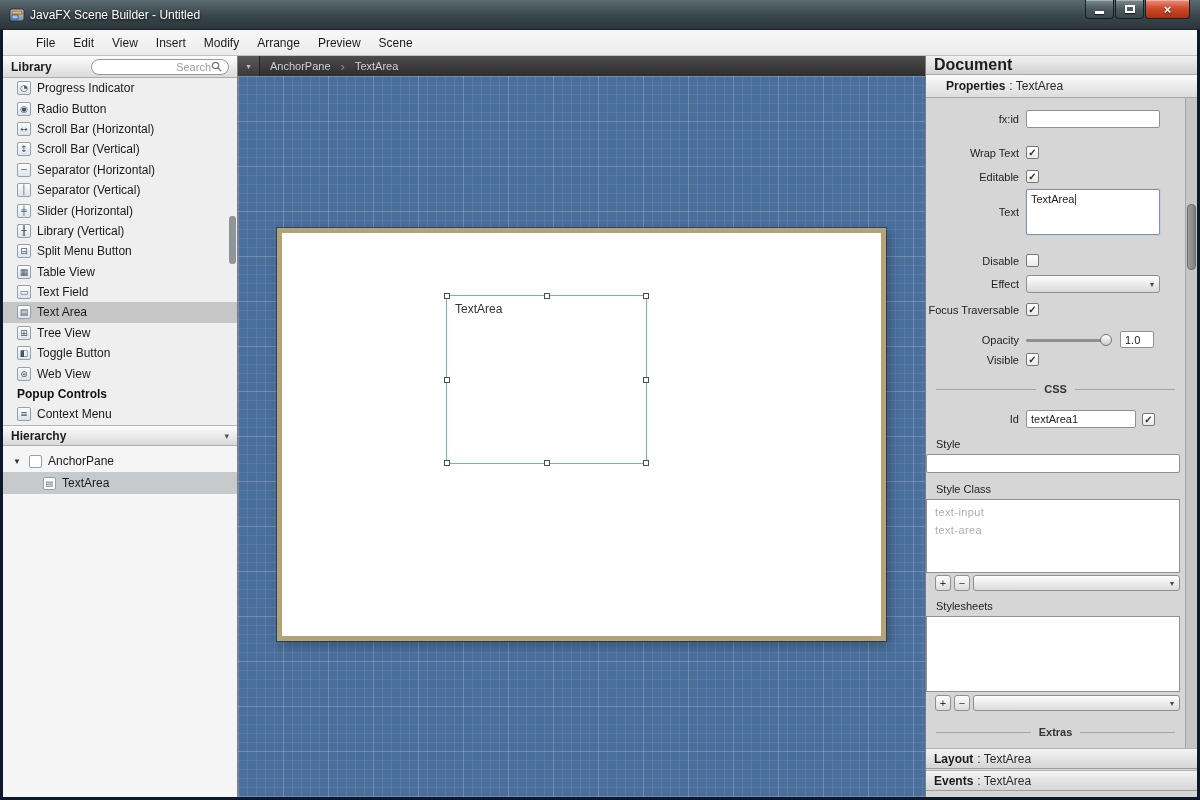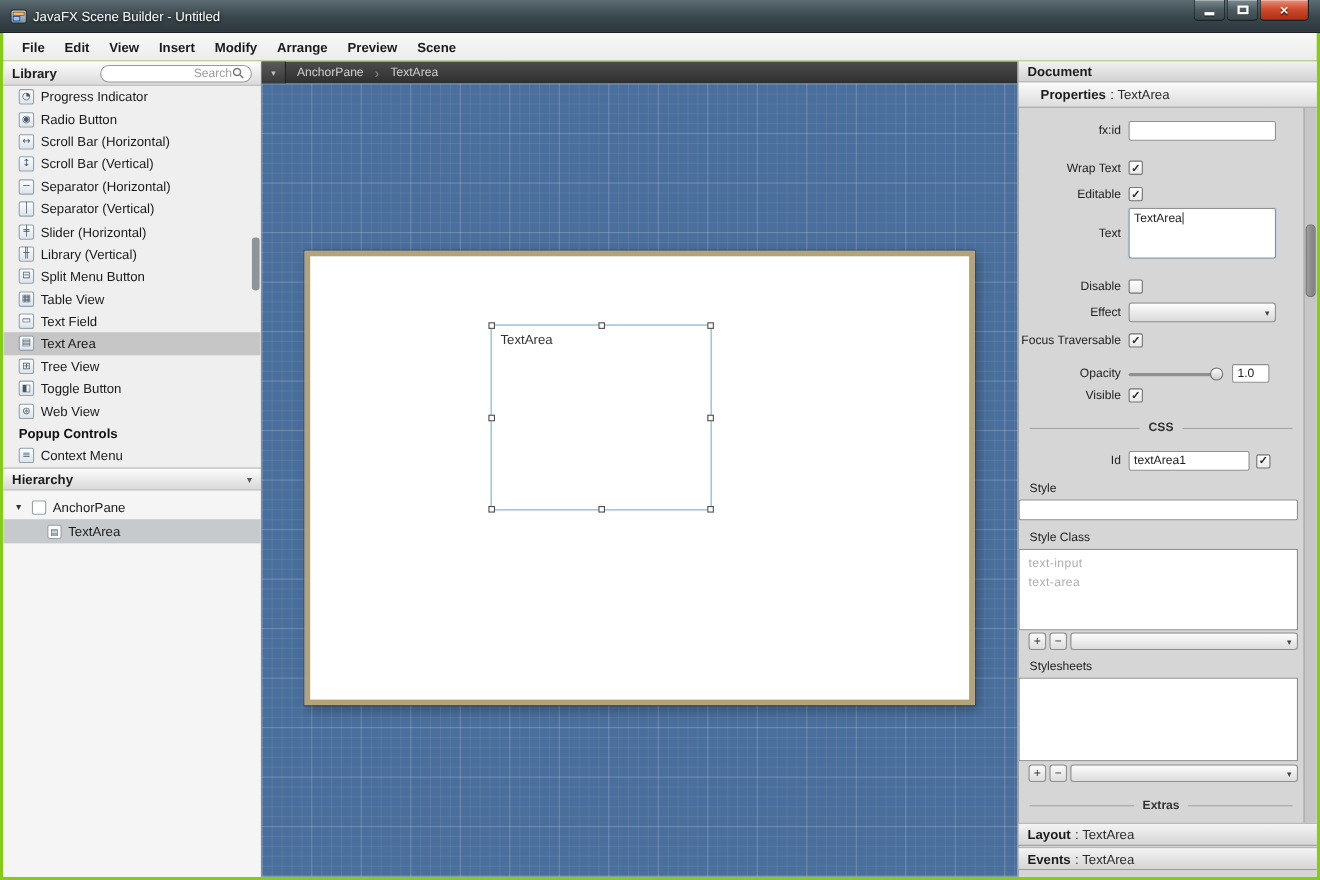--- a/index.html
+++ b/index.html
@@ -1,38 +1,38 @@
 <!DOCTYPE html>
 <html><head>
 <meta charset="utf-8">
 <style>
   * { margin:0; padding:0; box-sizing:border-box; }
   body { font-family:"Liberation Sans", sans-serif; background:#000; }
-  .window { position:relative; width:1200px; height:800px; background:#84cc16; overflow:hidden; }
+  .window { position:relative; width:1200px; height:800px; background:#0f172a; overflow:hidden; }
 
   
   .titlebar { position:absolute; left:0; top:0; width:1200px; height:30px;
     background:linear-gradient(#5a6b71, #39464b 55%, #2b373c); border-bottom:1px solid #1b2327; }
   .title-text { position:absolute; left:30px; top:0; line-height:30px; font-size:12px; color:#fff;
     text-shadow:0 1px 3px rgba(0,0,0,.9); }
   .app-icon { position:absolute; left:9px; top:7px; width:16px; height:16px; }
   .win-controls { position:absolute; top:0; right:10px; display:flex; }
   .win-btn { height:19px; border:1px solid #18201f; border-top:none; border-radius:0 0 4px 4px;
     background:linear-gradient(#7c8b90, #4b5a60 50%, #3a474c); display:flex; align-items:center; justify-content:center;
     box-shadow:inset 0 1px 0 rgba(255,255,255,.35); margin-left:1px; cursor:default; }
   .win-btn.min, .win-btn.max { width:29px; }
   .win-btn.close { width:45px; background:linear-gradient(#e8917c, #cf4b2e 45%, #aa3015); }
   .glyph-min { width:9px; height:3px; background:#fff; box-shadow:0 1px 1px rgba(0,0,0,.6); margin-top:7px; }
   .glyph-max { width:10px; height:8px; border:2px solid #fff; box-shadow:0 1px 1px rgba(0,0,0,.6); }
   .glyph-close { color:#fff; font-size:13px; font-weight:bold; text-shadow:0 1px 1px rgba(0,0,0,.6); line-height:17px; }
 
   
   .menubar { position:absolute; left:3px; right:3px; top:30px; height:26px;
     background:linear-gradient(#f8f8f8, #ececec); border-bottom:1px solid #c2c2c2;
-    display:flex; align-items:center; padding-left:8px;font-weight:bold; }
+    display:flex; align-items:center; padding-left:24px; }
   .menu-item { font-size:12px; color:#1a1a1a; padding:4px 9px; }
 
   
   .main { position:absolute; left:3px; right:3px; top:56px; bottom:3px; background:#efefef; }
 
   
   .left-panel { position:absolute; left:0; top:0; bottom:0; width:235px; background:#efefef; border-right:1px solid #7e7e7e; }
   .panel-hdr { height:22px; background:linear-gradient(#fdfdfd, #dadada); border-bottom:1px solid #adadad;
     display:flex; align-items:center; padding:0 8px;text-align:right; }
   .panel-hdr b { font-size:12px; color:#1c1c1c; }
@@ -85,21 +85,21 @@
     border:1px solid #6fb0d8; background:#fff; }
   .selection .node-label { display:block; padding:6px 0 0 8px; font-size:12px; color:#333; }
   .handle { position:absolute; width:6px; height:6px; background:#fff; border:1px solid #4d4d4d; }
   .h-nw{left:-3px;top:-3px} .h-n{left:50%;margin-left:-3px;top:-3px} .h-ne{right:-3px;top:-3px}
   .h-w{left:-3px;top:50%;margin-top:-3px} .h-e{right:-3px;top:50%;margin-top:-3px}
   .h-sw{left:-3px;bottom:-3px} .h-s{left:50%;margin-left:-3px;bottom:-3px} .h-se{right:-3px;bottom:-3px}
 
   
   .right-panel { position:absolute; right:0; top:0; bottom:0; width:272px; background:#d6d6d6; border-left:1px solid #7e7e7e; }
   .doc-hdr { height:19px; background:linear-gradient(#f1f1f1, #d2d2d2); border-bottom:1px solid #a8a8a8;
-    display:flex; align-items:center; padding-left:8px; font-size:12px; font-weight:bold; color:#1c1c1c; }
+    display:flex; align-items:center; padding-left:8px; font-size:16px; font-weight:bold; color:#1c1c1c; }
   .props-hdr { height:23px; background:linear-gradient(#fbfbfb, #dcdcdc); border-bottom:1px solid #a8a8a8;
     display:flex; align-items:center; padding-left:8px; font-size:12px; color:#2a2a2a; gap:4px; }
   .props-hdr b { color:#1c1c1c;padding-left:12px; }
   .props-body { position:absolute; left:0; right:0; top:42px; bottom:49px; overflow:hidden; }
   .props-content { position:absolute; left:0; right:12px; top:0; bottom:0; overflow:hidden; }
   .prow { display:flex; align-items:center; }
   .plabel { width:100px; text-align:right; padding-right:7px; font-size:11px; color:#222; flex:none; }
   .field { background:#fff; border:1px solid #919191; border-radius:2px; height:18px;
     font-size:11px; color:#222; display:flex; align-items:center; padding:0 4px; }
   .checkbox { width:13px; height:13px; border:1px solid #777; border-radius:2px;

